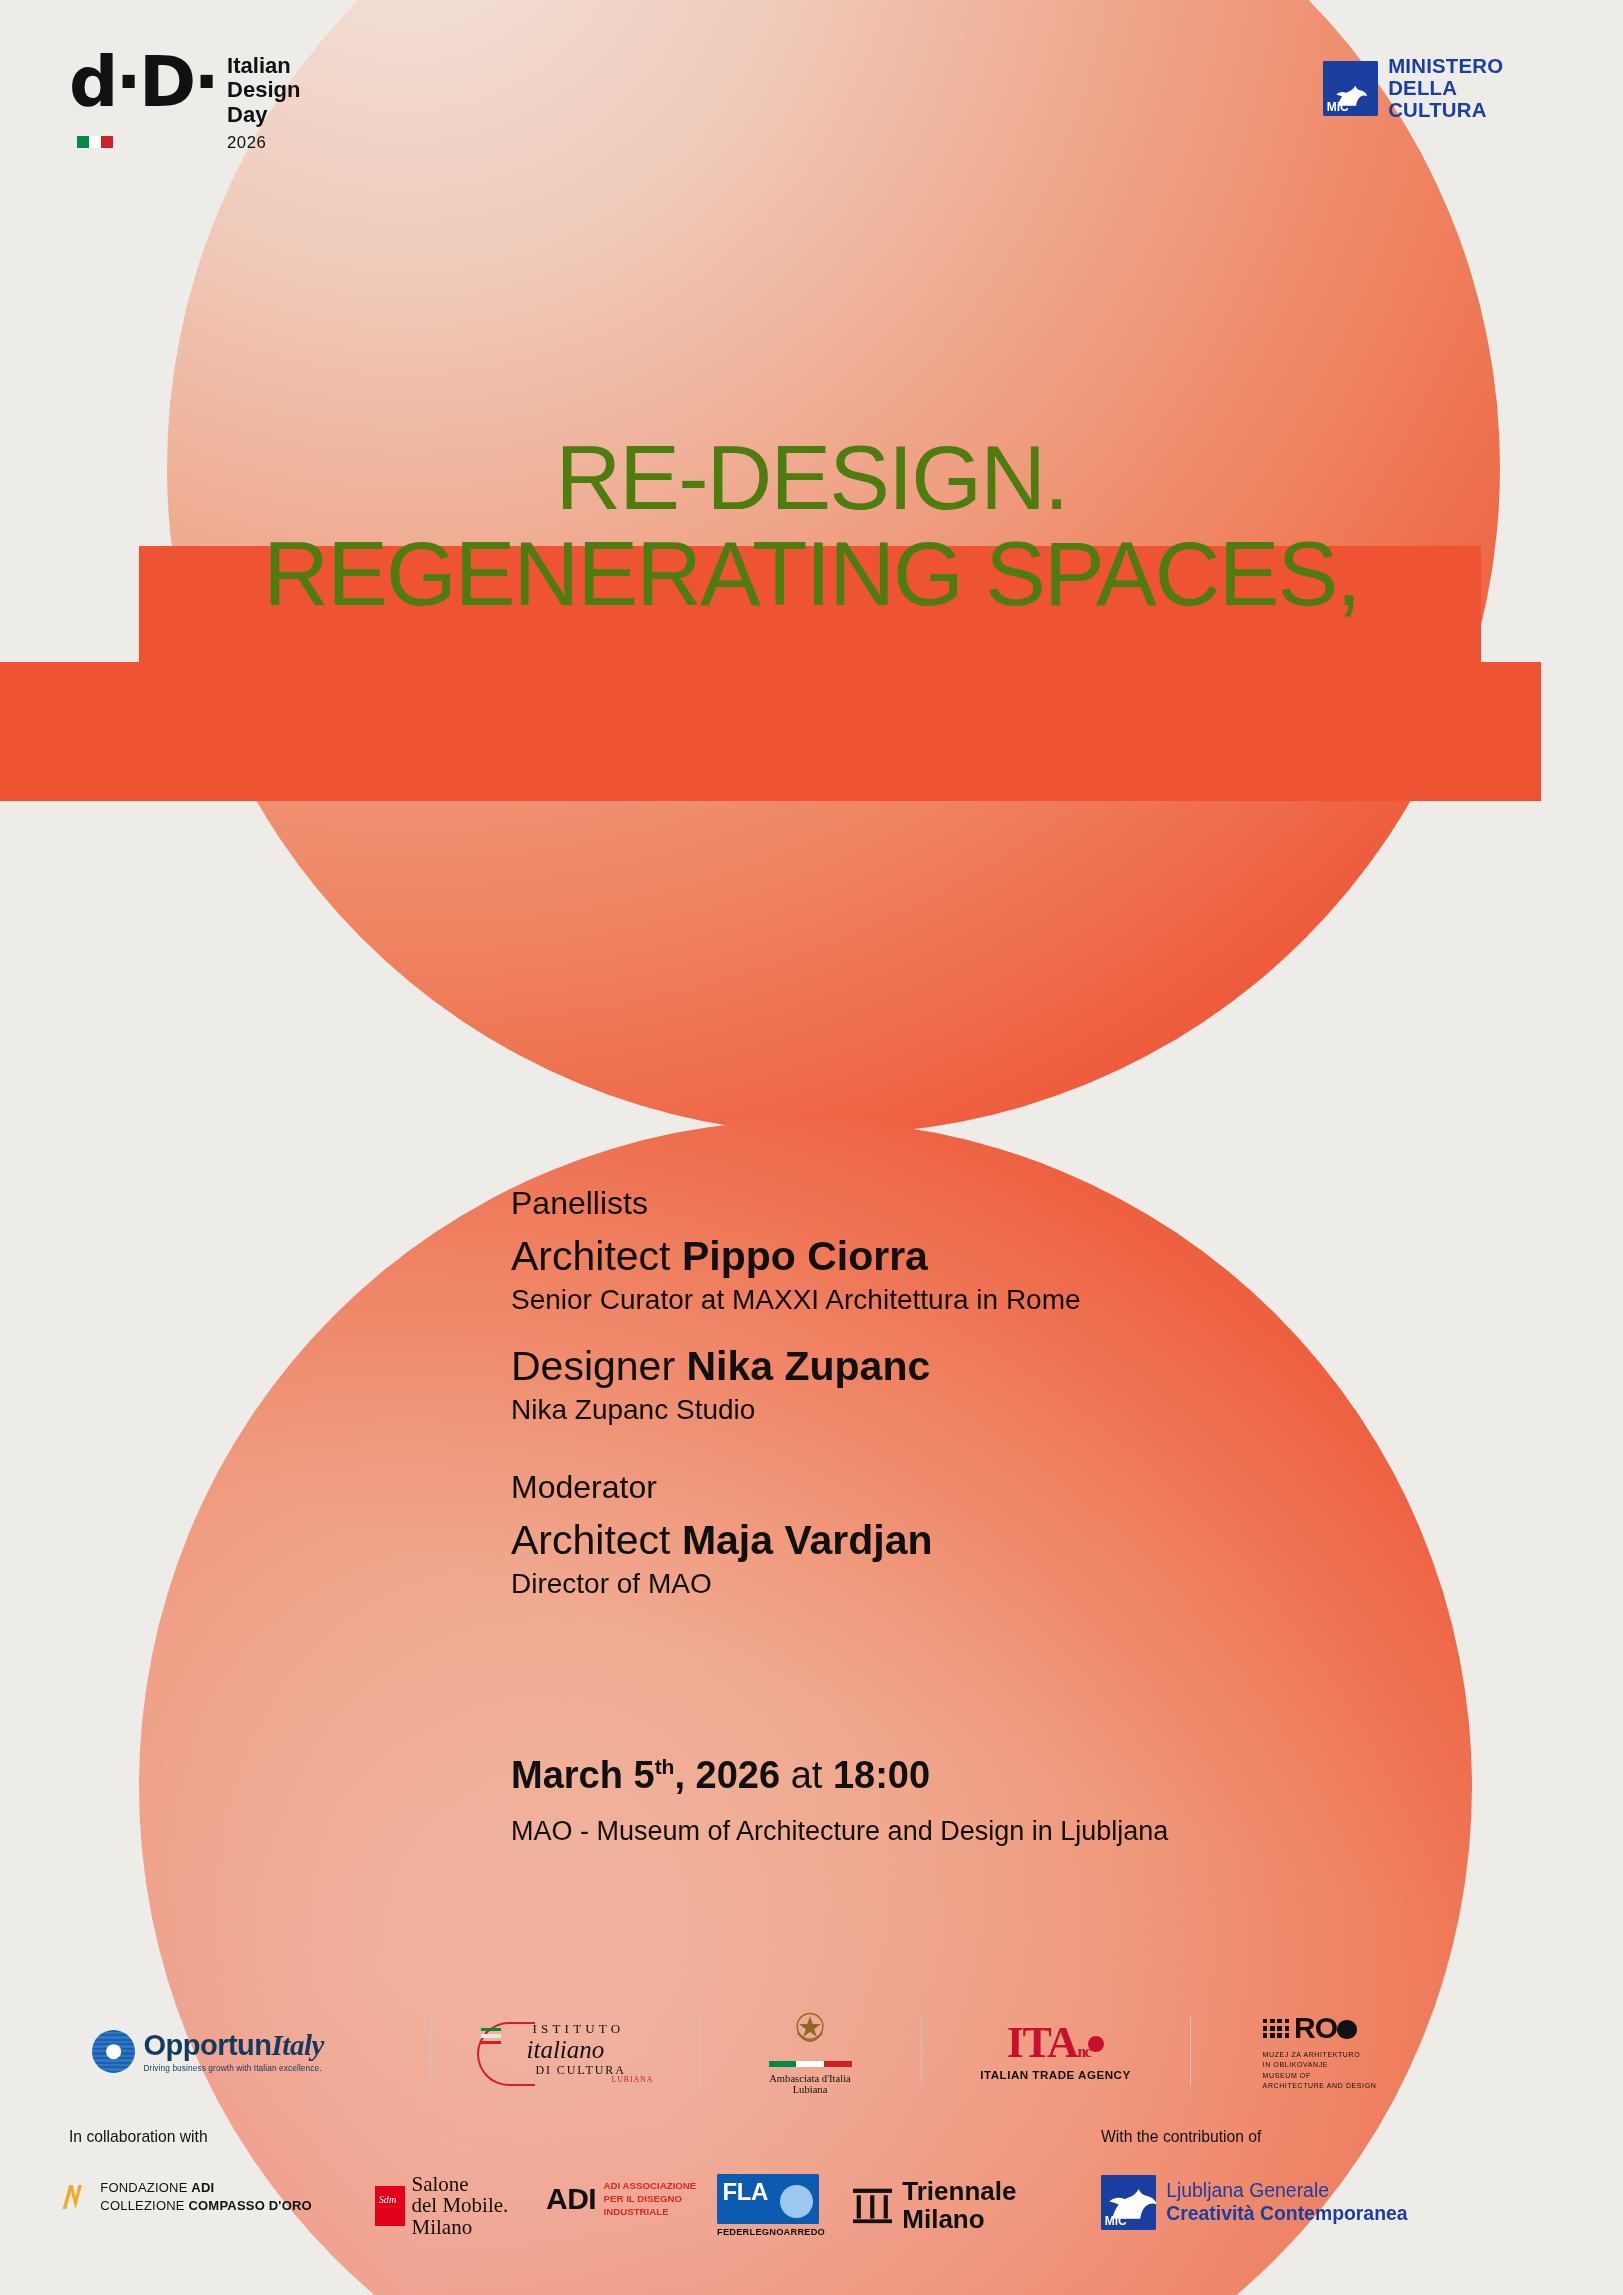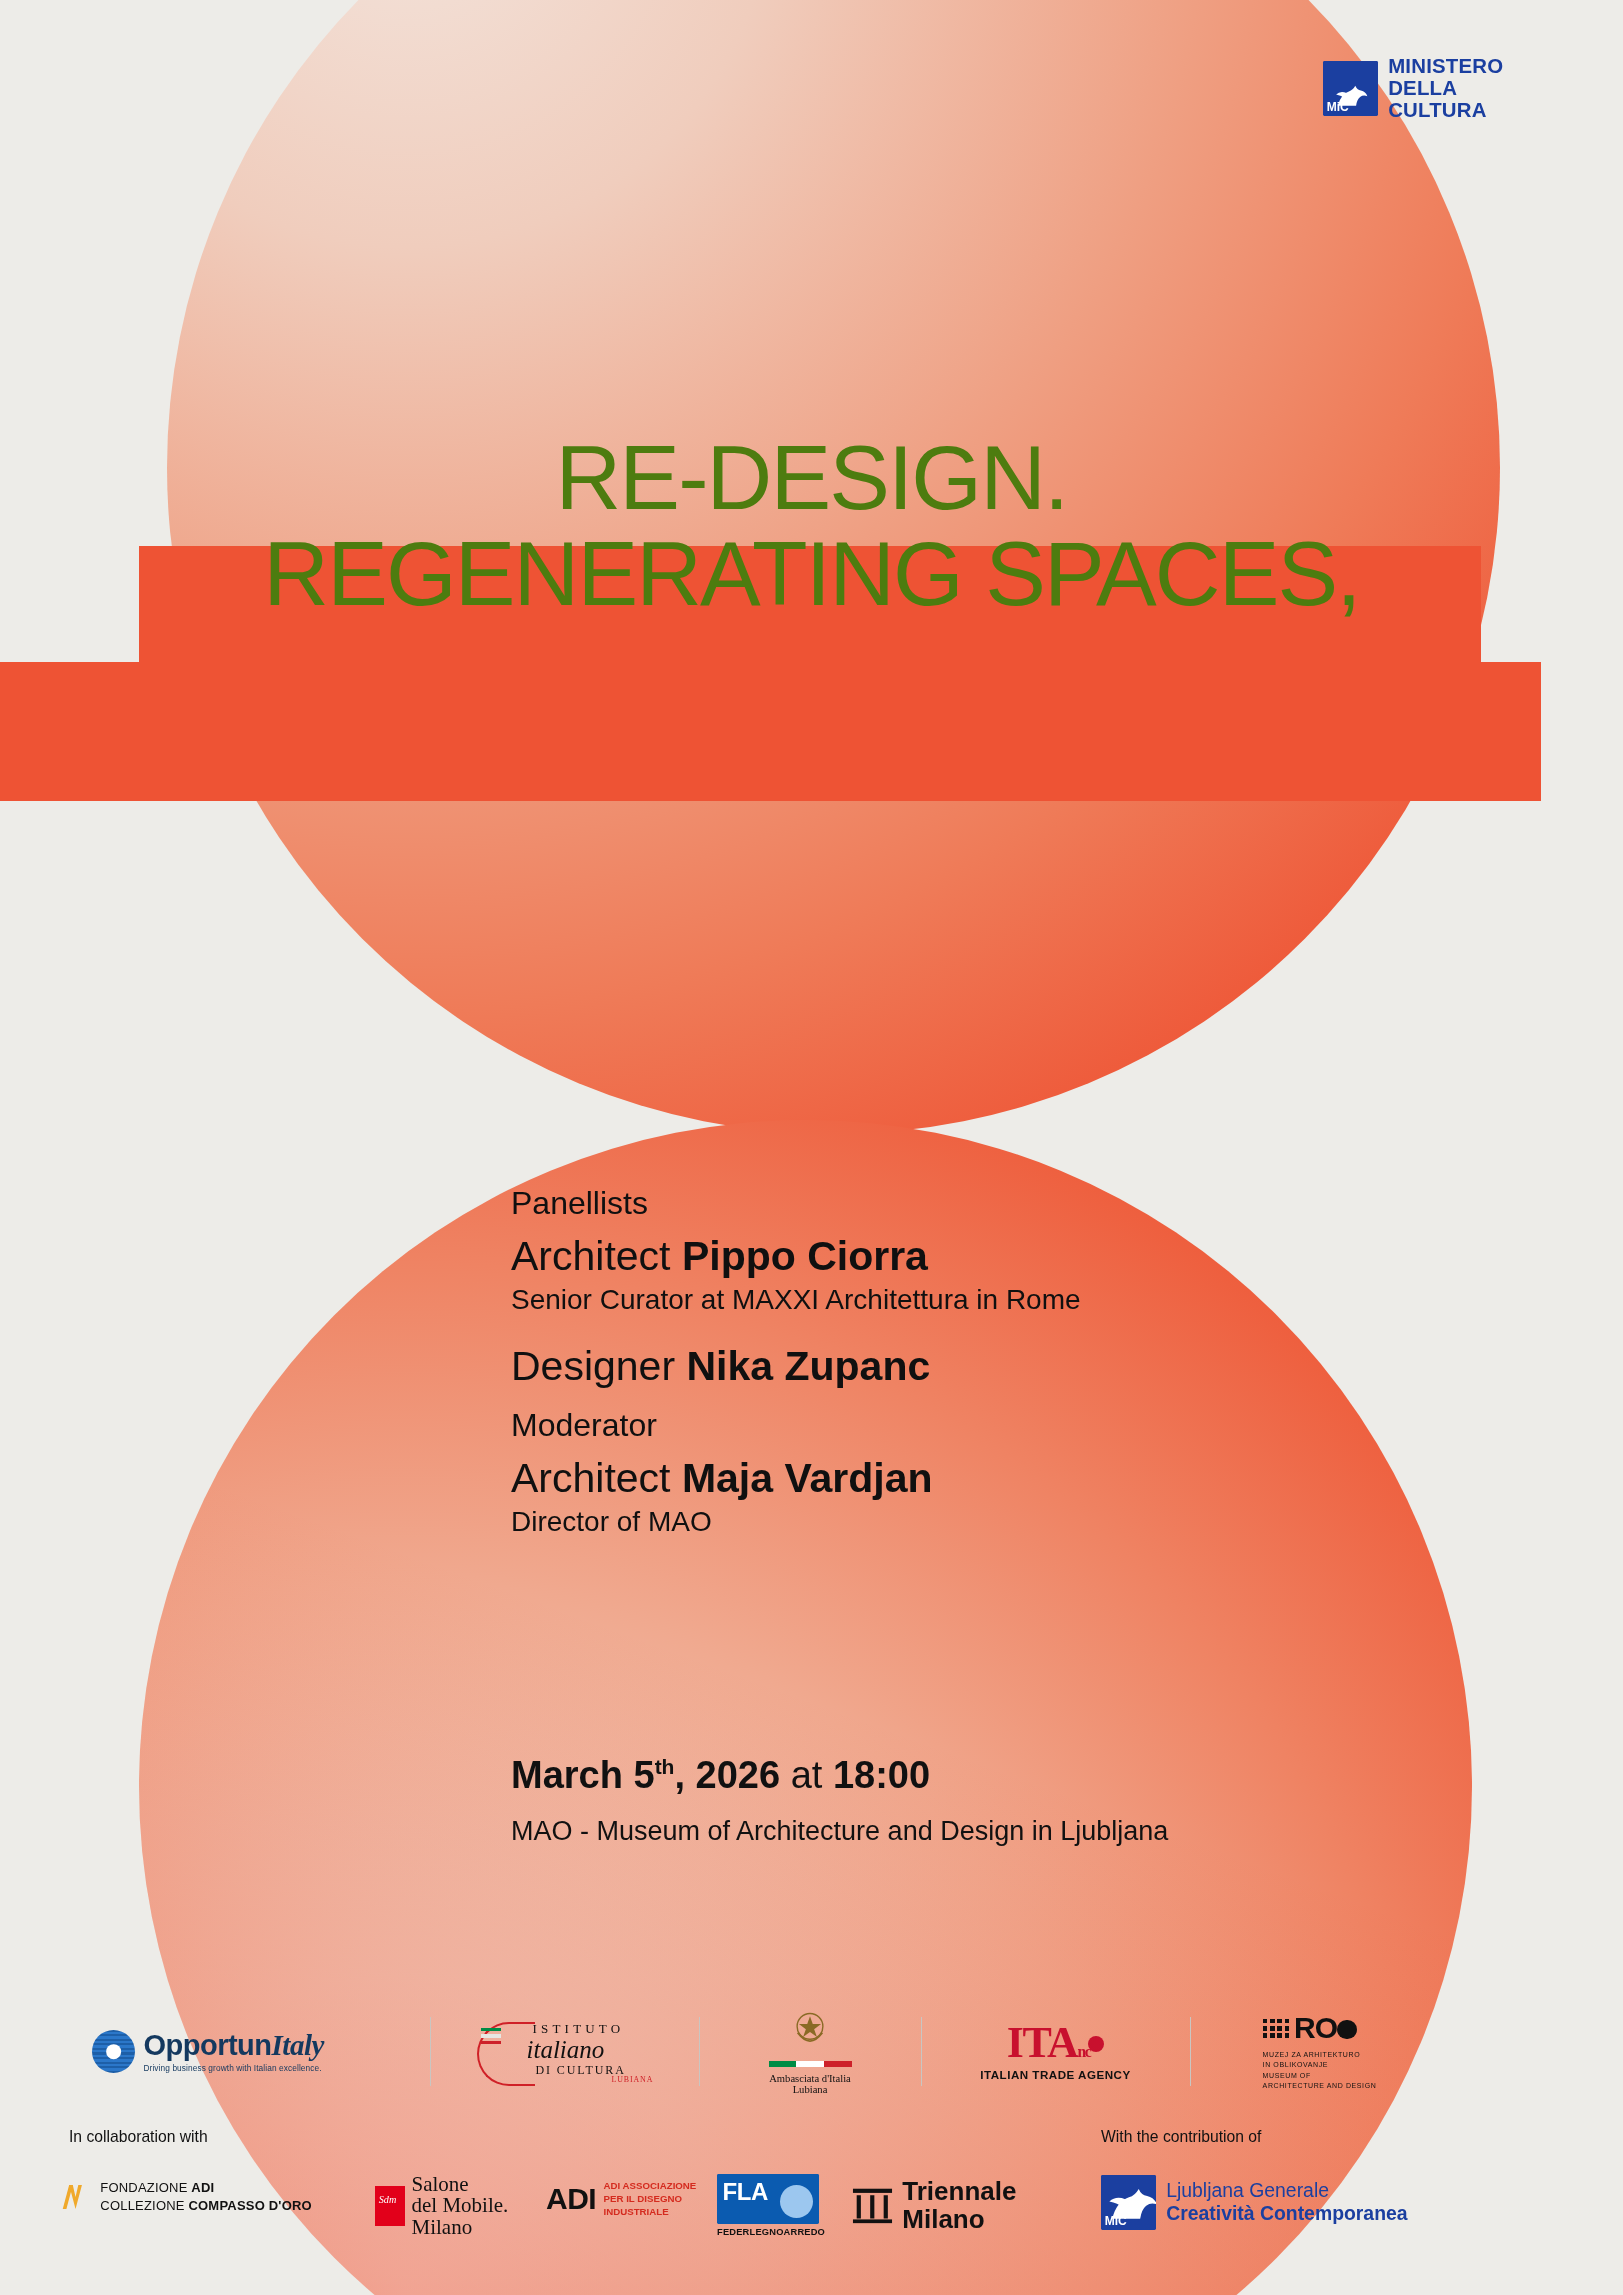--- a/index.html
+++ b/index.html
@@ -219,20 +219,36 @@
 <div class="bg">
   <div class="circle circle-top"></div>
   <div class="circle circle-bottom"></div>
   <div class="band band-1"></div>
   <div class="band band-2"></div>
   <div class="veil"></div>
 </div>
 
 <div class="header">
 
+  <div class="idd-logo">
+    <div class="idd-mark">
+      <div class="idd-d">d·D·</div>
+      <div class="idd-words">
+        <div>Italian</div>
+        <div>Design</div>
+        <div>Day</div>
+        <div class="idd-year">2026</div>
+      </div>
+    </div>
+    <div class="idd-flag" style="margin-left:8.3px;margin-top:-16.7px;">
+      <i class="flag-g"></i>
+        <i class="flag-w"></i>
+        <i class="flag-r"></i>
+    </div>
+  </div>
 
 
   <div class="mic">
     <div class="mic-badge">
       <svg class="horse" viewBox="0 0 100 90">
         <path d="M18 72 q8-30 28-36 10-3 16-14 4 10 14 12 12 3 16 14 -10-4-18 2 -8 6 -10 22z" fill="#fff"></path>
         <path d="M40 40 q-16-6-26 4 14 2 22 10z" fill="#fff"></path>
       </svg>
       <span class="mic-word">MiC</span>
     </div>
@@ -253,20 +269,21 @@
   <div class="label">Panellists</div>
 
   <div class="person">
     <span>Architect </span><b>Pippo Ciorra</b>
   </div>
   <div class="role">Senior Curator at MAXXI Architettura in Rome</div>
 
   <div class="person">
     <span>Designer </span><b>Nika Zupanc</b>
   </div>
+  <div class="role">Nika Zupanc Studio</div>
 
   <div class="gap"></div>
 
   <div class="label">Moderator</div>
   <div class="person">
     <span>Architect </span><b>Maja Vardjan</b>
   </div>
   <div class="role">Director of MAO</div>
 </div>
 

